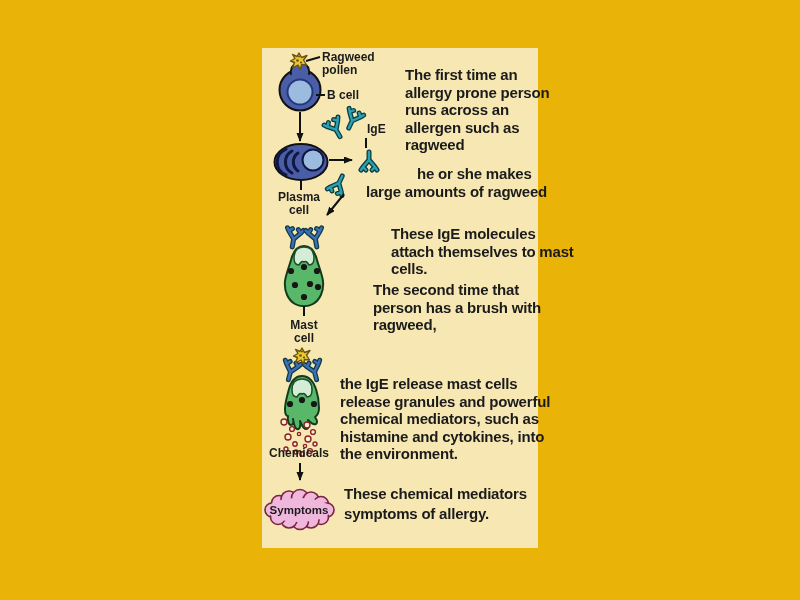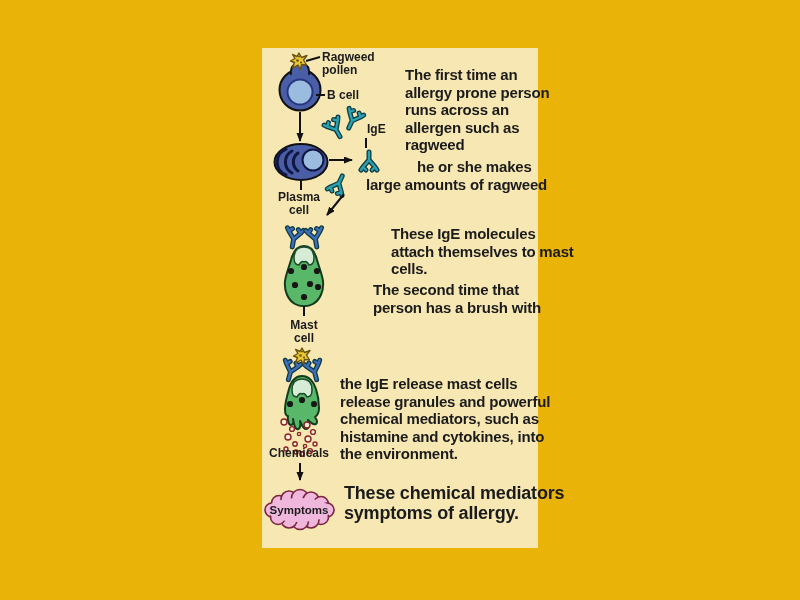--- a/index.html
+++ b/index.html
@@ -3,21 +3,21 @@
 <meta charset="utf-8">
 <style>
   html,body { margin:0; padding:0; background:#ffffff; }
   .stage { position:relative; width:800px; height:600px; background:#eab308; overflow:hidden;
            font-family:"Liberation Sans", sans-serif; }
   .panel { position:absolute; left:262px; top:48px; width:276px; height:500px; background:#F7E8B3; }
   .art   { position:absolute; left:0; top:0; }
 
   .para { position:absolute; font-weight:bold; font-size:15px; line-height:17.5px;
           color:#1b1b1b; letter-spacing:-0.2px; white-space:nowrap; }
-  .para.big { font-size:18px; line-height:19.5px; }
+  .para.big { font-size:15px; line-height:19.5px; }
   .tl.ind { margin-left:51px; }
 
   .lbl   { font-family:"Liberation Sans", sans-serif; font-weight:bold; font-size:12px; fill:#1b1b1b; }
   .lbl-sm{ font-family:"Liberation Sans", sans-serif; font-weight:bold; font-size:11.5px; fill:#1b1b1b; }
 
   .igeo { stroke:#0E3A44; stroke-width:5;   fill:none; stroke-linecap:round; stroke-linejoin:round; }
   .igei { stroke:var(--c,#2AA3B0); stroke-width:2.4; fill:none; stroke-linecap:round; stroke-linejoin:round; }
   use.teal { --c:#2AA3B0; }
   use.blue { --c:#3E6FBA; }
 
@@ -152,34 +152,35 @@
     </svg>
 
     <div class="para" style="left:143px; top:18px;">
       <div class="tl">The first time an</div>
       <div class="tl">allergy prone person</div>
       <div class="tl">runs across an</div>
       <div class="tl">allergen such as</div>
       <div class="tl">ragweed</div>
     </div>
 
-    <div class="para" style="left:104px; top:110px;">
+    <div class="para" style="left:104px; top:117px;">
       <div class="tl ind">he or she makes</div>
       <div class="tl">large amounts of ragweed</div>
     </div>
 
     <div class="para" style="left:103px; top:177px;margin-left:26px;">
       <div class="tl">These IgE molecules</div>
       <div class="tl">attach themselves to mast</div>
       <div class="tl">cells.</div>
     </div>
 
     <div class="para" style="left:103px; top:233px;margin-left:8px;">
       <div class="tl">The second time that</div>
       <div class="tl">person has a brush with</div>
+      <div class="tl">ragweed,</div>
     </div>
 
     <div class="para" style="left:78px; top:327px;">
       <div class="tl">the IgE release mast cells</div>
       <div class="tl">release granules and powerful</div>
       <div class="tl">chemical mediators, such as</div>
       <div class="tl">histamine and cytokines, into</div>
       <div class="tl">the environment.</div>
     </div>
 

